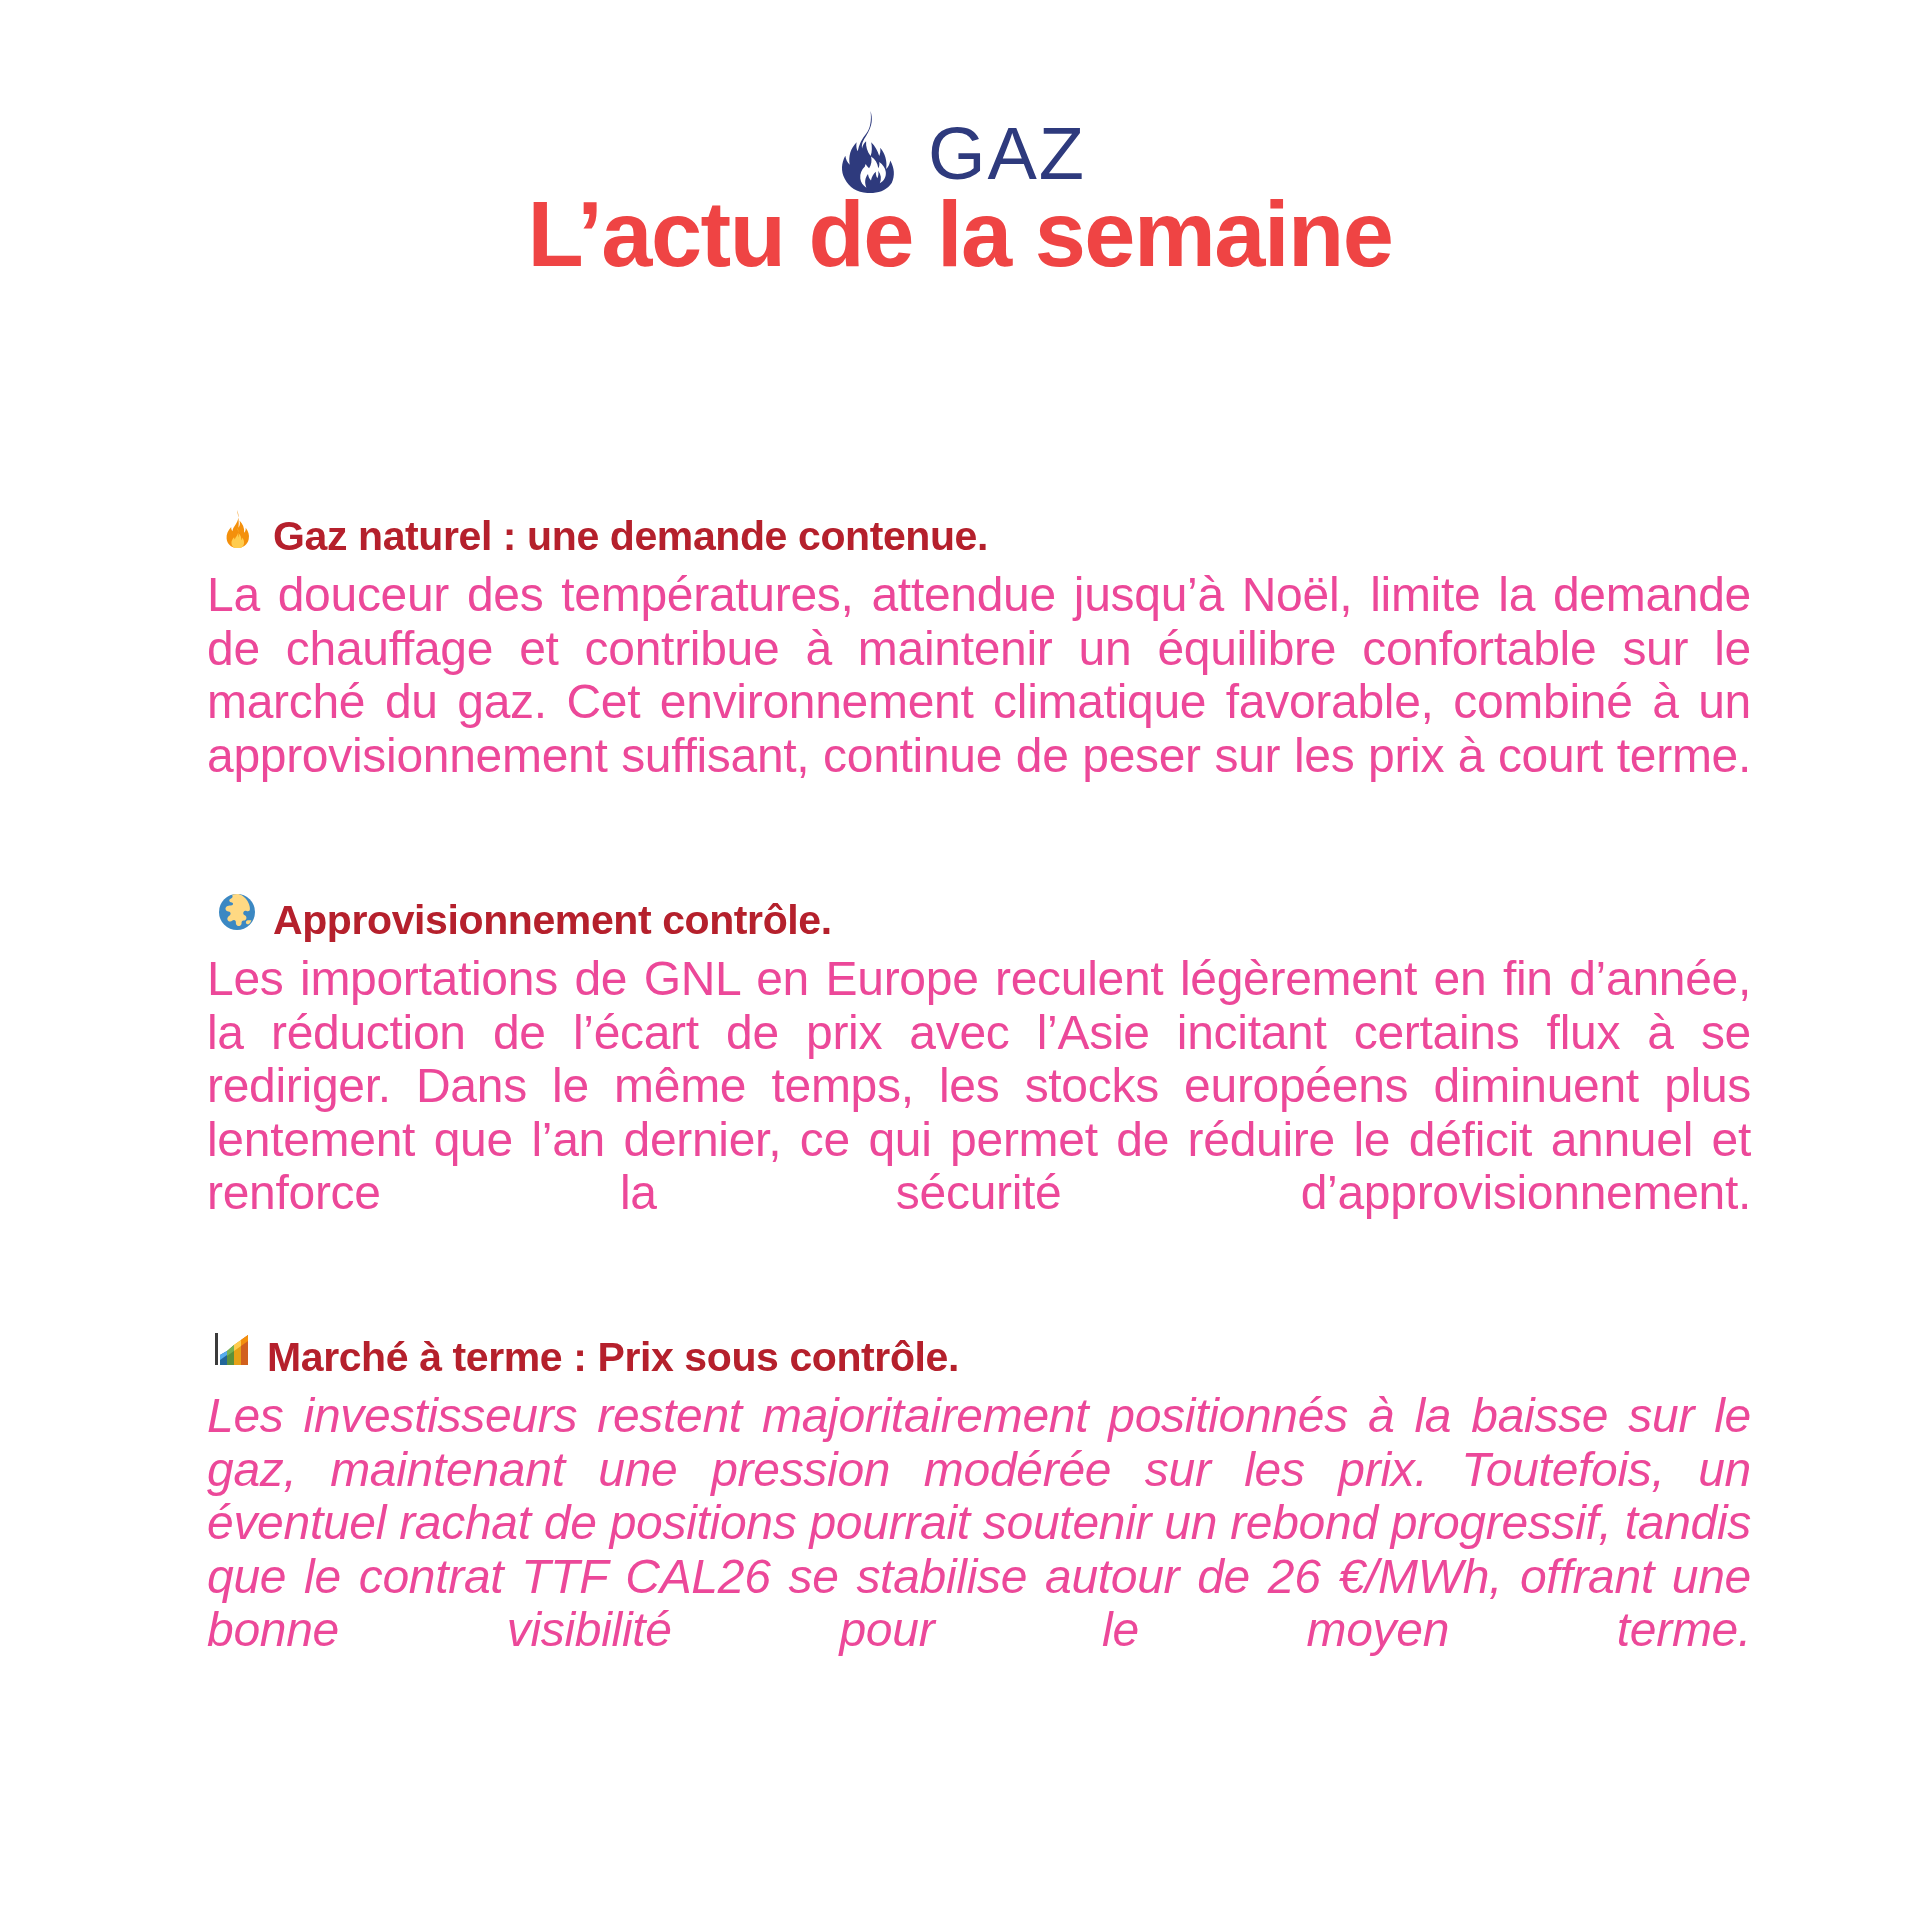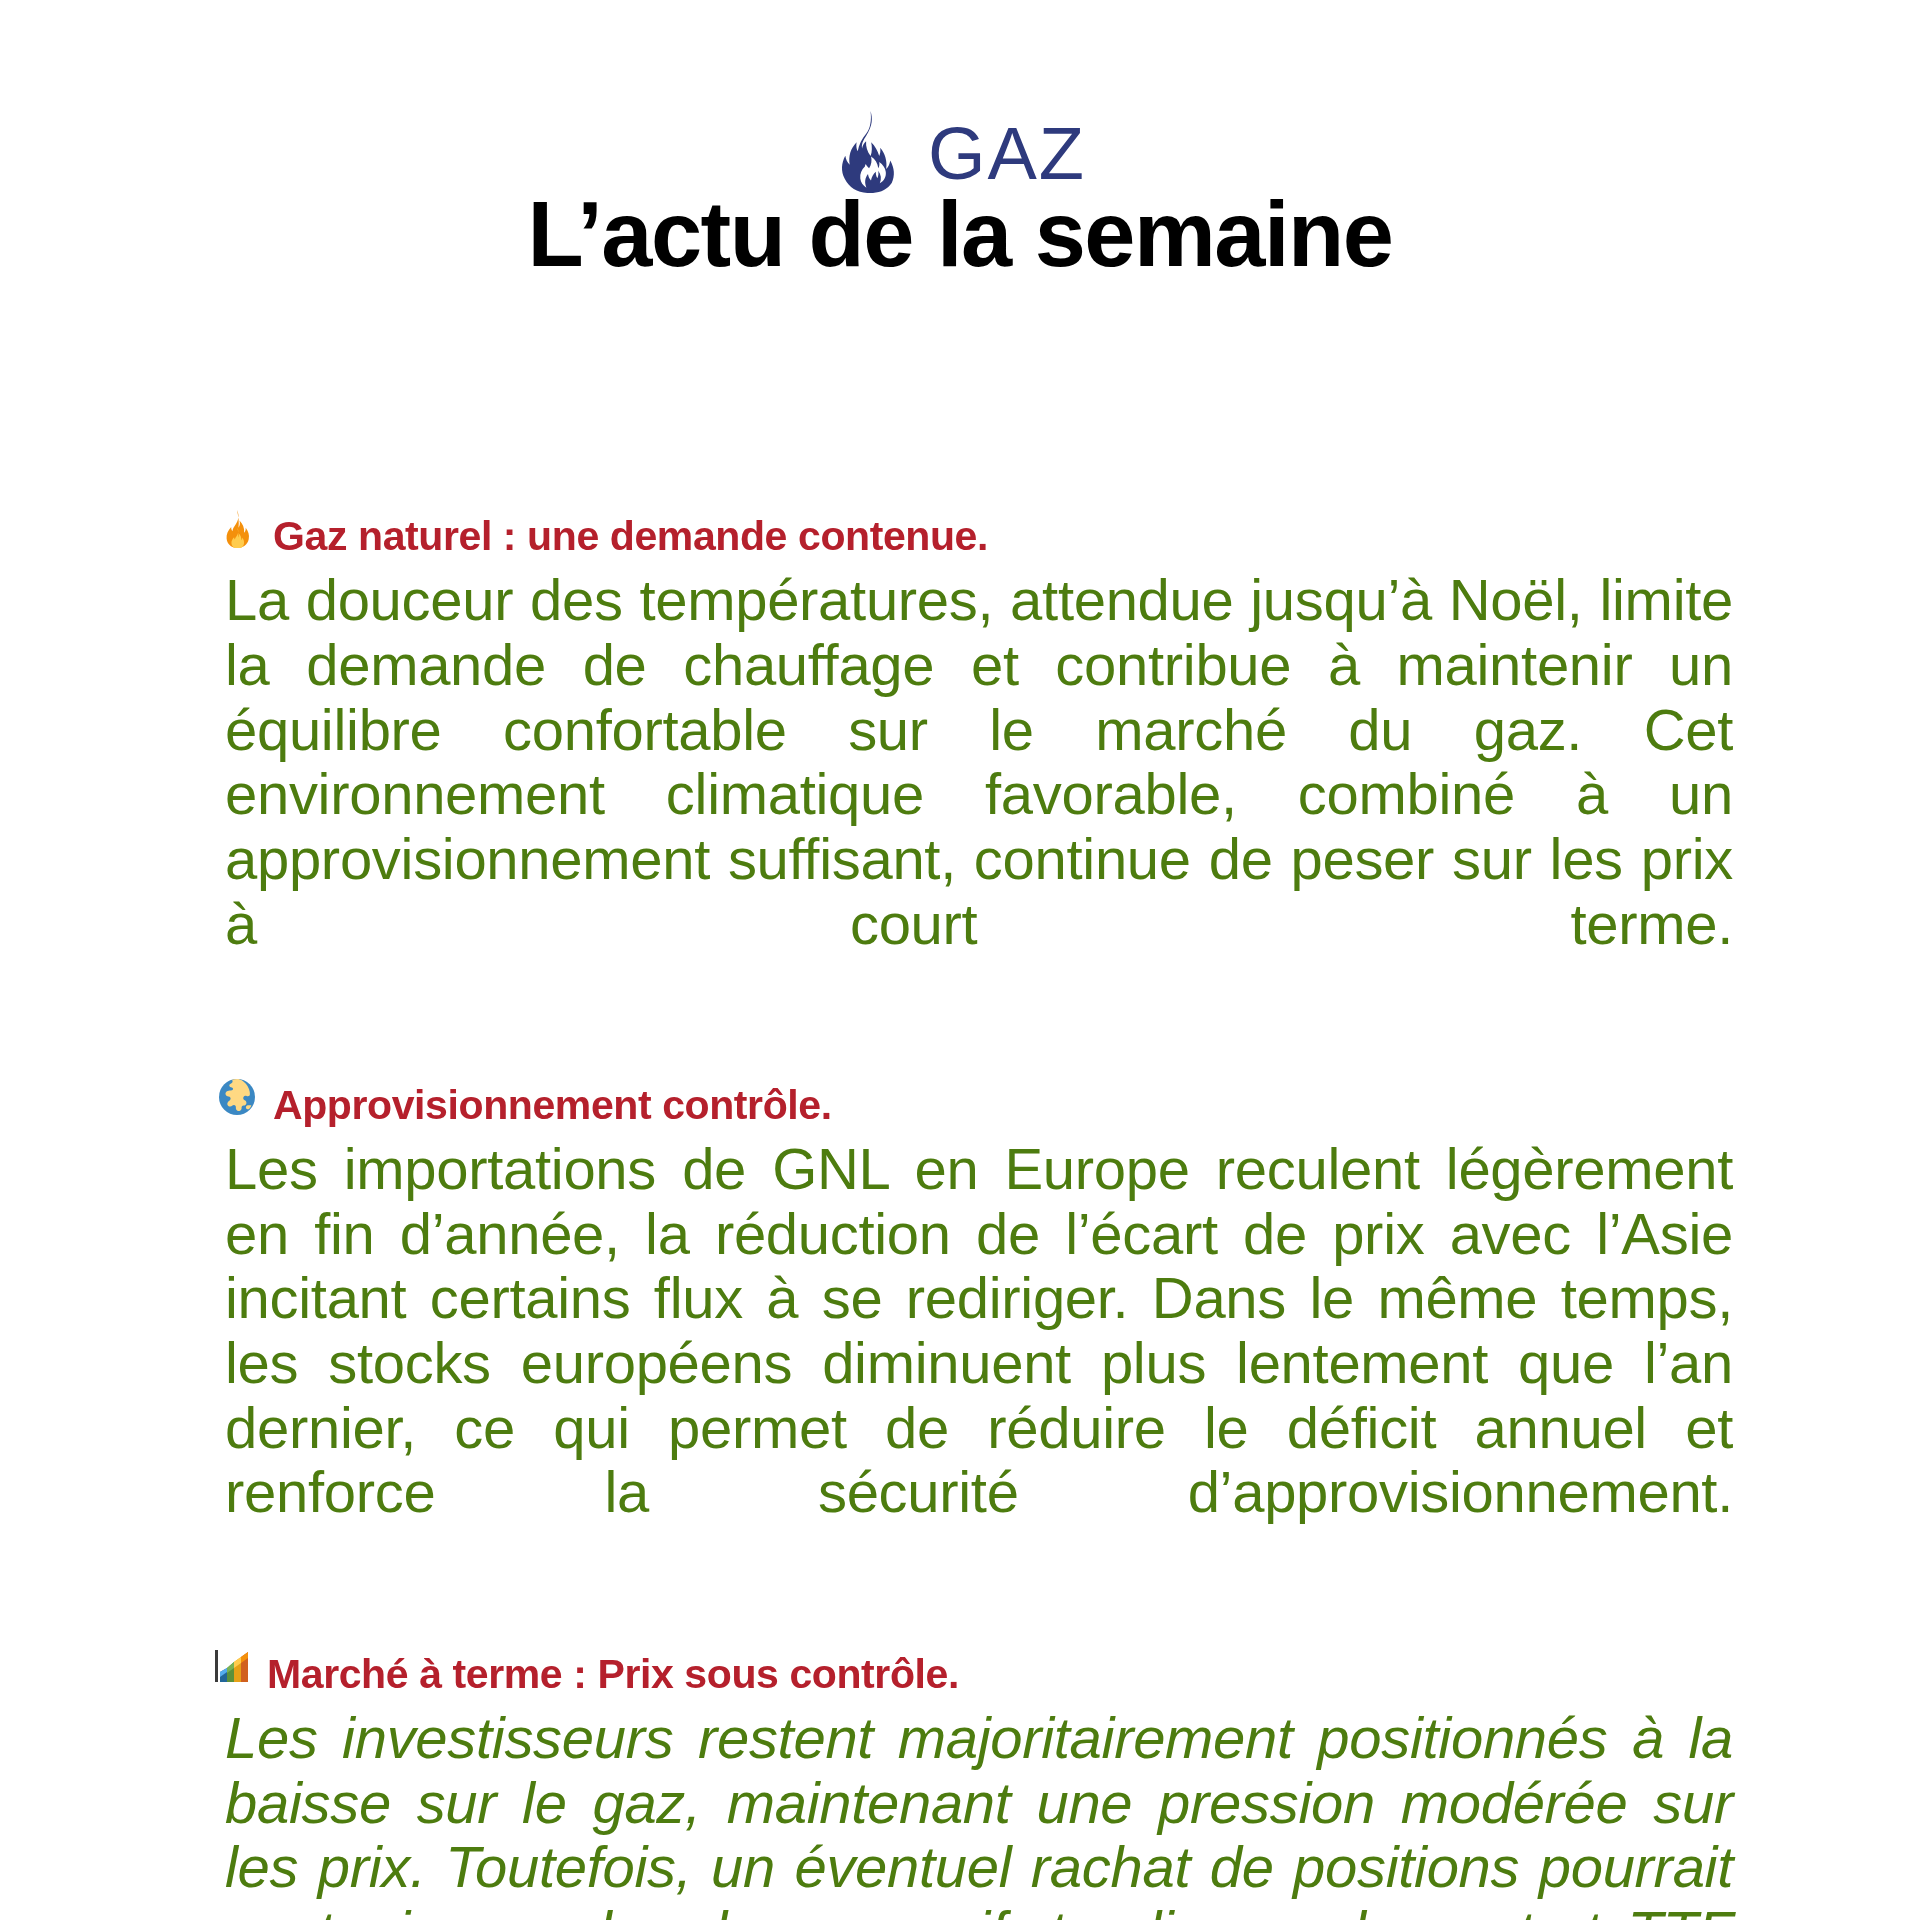--- a/index.html
+++ b/index.html
@@ -49,21 +49,21 @@
     top: 2px;
   }
 
   
   .headline {
     text-align: center;
     font-family: "Liberation Sans", sans-serif;
     font-weight: bold;
     font-size: 92px;
     letter-spacing: -1.5px;
-    color: #000000;
+    color: #ef4444;
     margin: 0;
     padding-top: 34px;
     line-height: 1.06;
   }
 
   
   .article {
     position: absolute;
     left: 207px;
     right: 169px;
@@ -94,26 +94,26 @@
     top: -2px;
     flex: 0 0 auto;
     width: 40px;
     height: 40px;
     display: inline-block;
   }
   .section-heading .emoji svg { display: block; width: 40px; height: 40px; }
   .heading-text { display: inline-block; }
 
   .section-body {
-    margin: 18px;
+    margin: 0;
     font-family: "Liberation Sans", sans-serif;
     font-weight: 300;
-    font-size: 58px;
+    font-size: 48px;
     line-height: 1.115;
-    color: #4d7c0f;
+    color: #ec4899;
     text-align: justify;
     text-justify: inter-word;
     letter-spacing: -0.3px;
     word-spacing: 0px;
   }
   .section-body::after {
     content: "";
     display: inline-block;
     width: 100%;
   }

